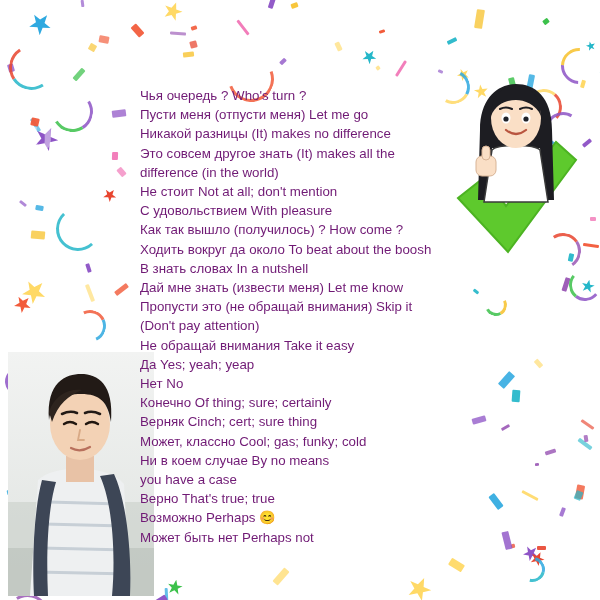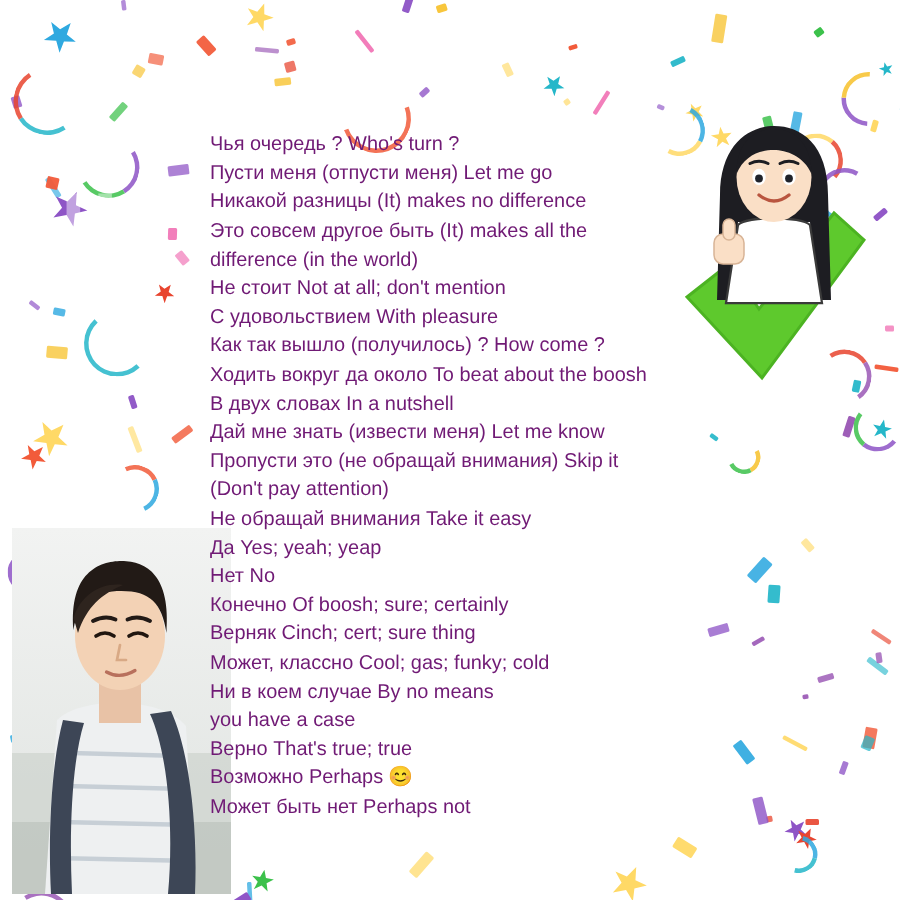--- a/index.html
+++ b/index.html
@@ -92,21 +92,21 @@
     top: 352px;
     width: 146px;
     height: 244px;
     overflow: hidden;
   }
   #photo-watermark {
     position: absolute;
     left: 2px;
     top: 120px;
     font-family: "DejaVu Sans", sans-serif;
-    font-size: 48px;
+    font-size: 32px;
     font-weight: bold;
     color: rgba(255,255,255,0.45);
     letter-spacing: 1px;
   }
 
   
   #phrase-list {
     position: absolute;
     left: 140px;
     top: 86px;
@@ -367,34 +367,34 @@
 
     <path d="M72 78 L70 88 L76 88" stroke="#d8a985" stroke-width="1.8" fill="none" stroke-linecap="round"></path>
     <path d="M63 96 Q72 101 82 95" stroke="#b8705c" stroke-width="2.2" fill="none" stroke-linecap="round"></path>
   </svg>
   <div id="photo-watermark">RU</div>
 
   <div id="phrase-list">
       <div class="phrase">Чья очередь ? Who's turn ?</div>
       <div class="phrase">Пусти меня (отпусти меня) Let me go</div>
       <div class="phrase">Никакой разницы (It) makes no difference</div>
-      <div class="phrase">Это совсем другое быть (It) makes all the</div>
+      <div class="phrase">Это совсем другое знать (It) makes all the</div>
       <div class="phrase">difference (in the world)</div>
       <div class="phrase">Не стоит Not at all; don't mention</div>
       <div class="phrase">С удовольствием With pleasure</div>
       <div class="phrase">Как так вышло (получилось) ? How come ?</div>
       <div class="phrase">Ходить вокруг да около To beat about the boosh</div>
-      <div class="phrase">В двух словах In a nutshell</div>
+      <div class="phrase">В знать словах In a nutshell</div>
       <div class="phrase">Дай мне знать (извести меня) Let me know</div>
       <div class="phrase">Пропусти это (не обращай внимания) Skip it</div>
       <div class="phrase">(Don't pay attention)</div>
       <div class="phrase">Не обращай внимания Take it easy</div>
       <div class="phrase">Да Yes; yeah; yeap</div>
       <div class="phrase">Нет No</div>
-      <div class="phrase">Конечно Of boosh; sure; certainly</div>
+      <div class="phrase">Конечно Of thing; sure; certainly</div>
       <div class="phrase">Верняк Cinch; cert; sure thing</div>
       <div class="phrase">Может, классно Cool; gas; funky; cold</div>
       <div class="phrase">Ни в коем случае By no means</div>
       <div class="phrase">you have a case</div>
       <div class="phrase">Верно That's true; true</div>
       <div class="phrase">Возможно Perhaps 😊</div>
       <div class="phrase">Может быть нет Perhaps not</div>
     </div>
 
 </div>

